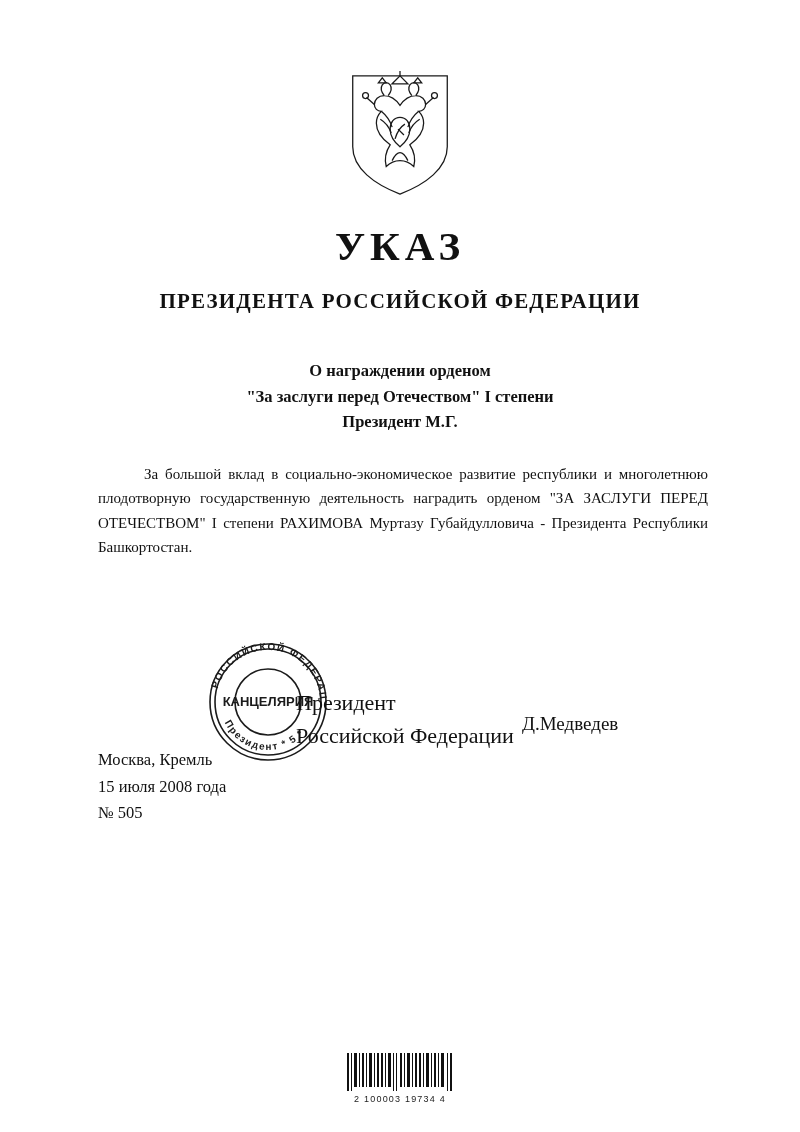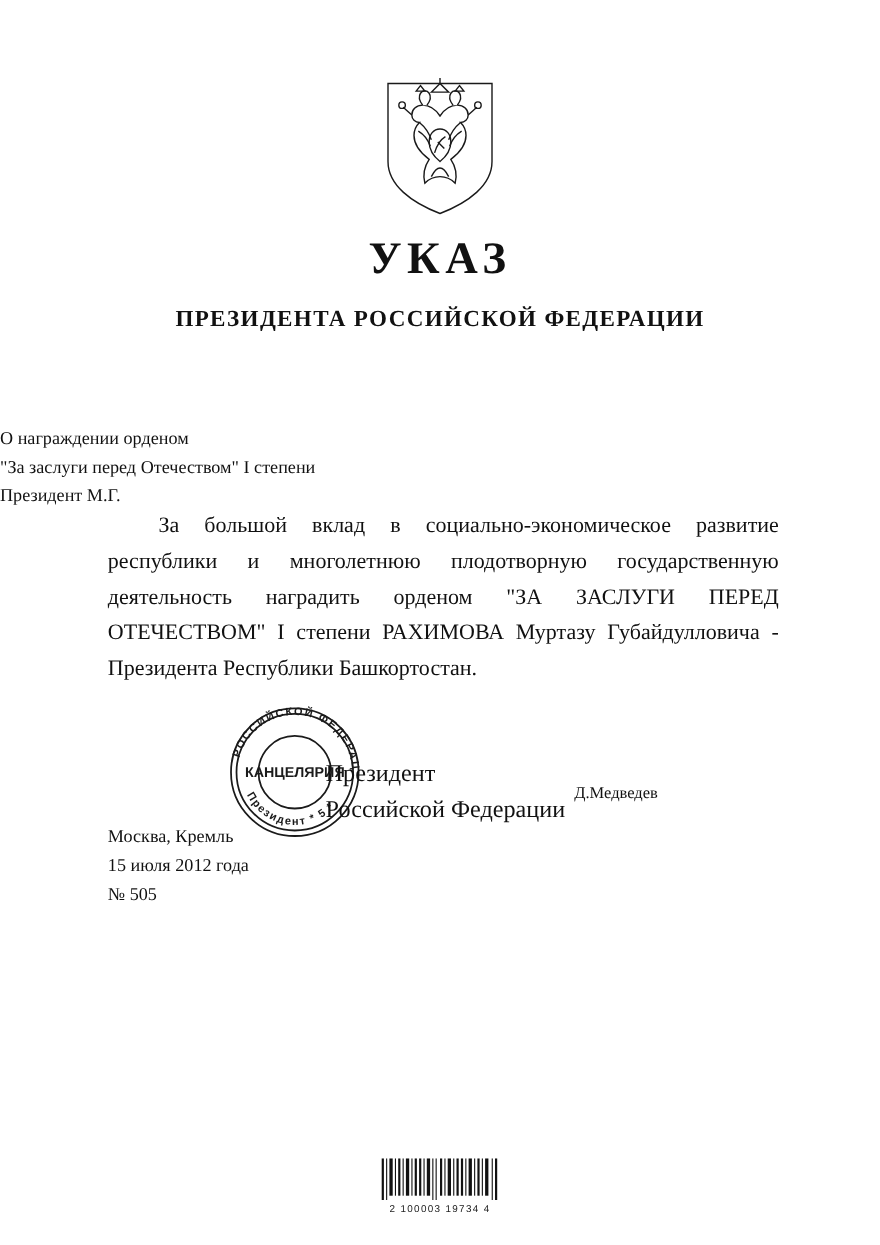--- a/index.html
+++ b/index.html
@@ -42,69 +42,68 @@
     left: 0;
     right: 0;
     top: 212px;
     text-align: center;
   }
   .doc-title {
     font-size: 41px;
     letter-spacing: 5px;
     font-weight: 700;
     line-height: 1.1;
-    margin: 0;
+    margin: 12px;
   }
   .doc-subtitle {
     font-size: 21px;
     letter-spacing: 1.2px;
     font-weight: 700;
     margin-top: 20px;
   }
 
   
   .award-heading {
     position: absolute;
     left: 0;
     right: 0;
     top: 358px;
-    text-align: left;
+    text-align: center;
     font-size: 16.5px;
-    font-weight: 400;
+    font-weight: 700;
     line-height: 1.55;
-    margin-top: 28px;
   }
   .award-heading div { white-space: nowrap; }
 
   
   .body-text {
     position: absolute;
     left: 98px;
     width: 610px;
     top: 462px;
-    font-size: 20px;
+    font-size: 15px;
     line-height: 1.62;
     text-align: justify;
   }
   .body-text p { margin: 0; text-indent: 0; }
   .body-text .indent { display: inline-block; width: 46px; }
 
   
   .signature {
     position: absolute;
     left: 296px;
     top: 686px;
     font-size: 22px;
     line-height: 1.5;
   }
   .sig-name {
     position: absolute;
     left: 522px;
     top: 713px;
-    font-size: 15px;
+    font-size: 19px;
   }
 
   
   .stamp {
     position: absolute;
     left: 198px;
     top: 632px;
     width: 140px;
     height: 140px;
   }
@@ -216,21 +215,21 @@
   </svg>
 
   <div class="signature">
     <div>Президент</div>
     <div>Российской Федерации</div>
   </div>
   <div class="sig-name">Д.Медведев</div>
 
   <div class="place-block">
     <div>Москва, Кремль</div>
-    <div>15 июля 2012 года</div>
+    <div>15 июля 2008 года</div>
     <div>№ 505</div>
   </div>
 
   <div class="barcode-wrap">
     <svg class="barcode" viewBox="0 0 110 38">
       <g fill="#111">
         <rect x="2" y="0" width="2" height="38"></rect>
         <rect x="6" y="0" width="1" height="38"></rect>
         <rect x="9" y="0" width="3" height="34"></rect>
         <rect x="14" y="0" width="1" height="34"></rect>

